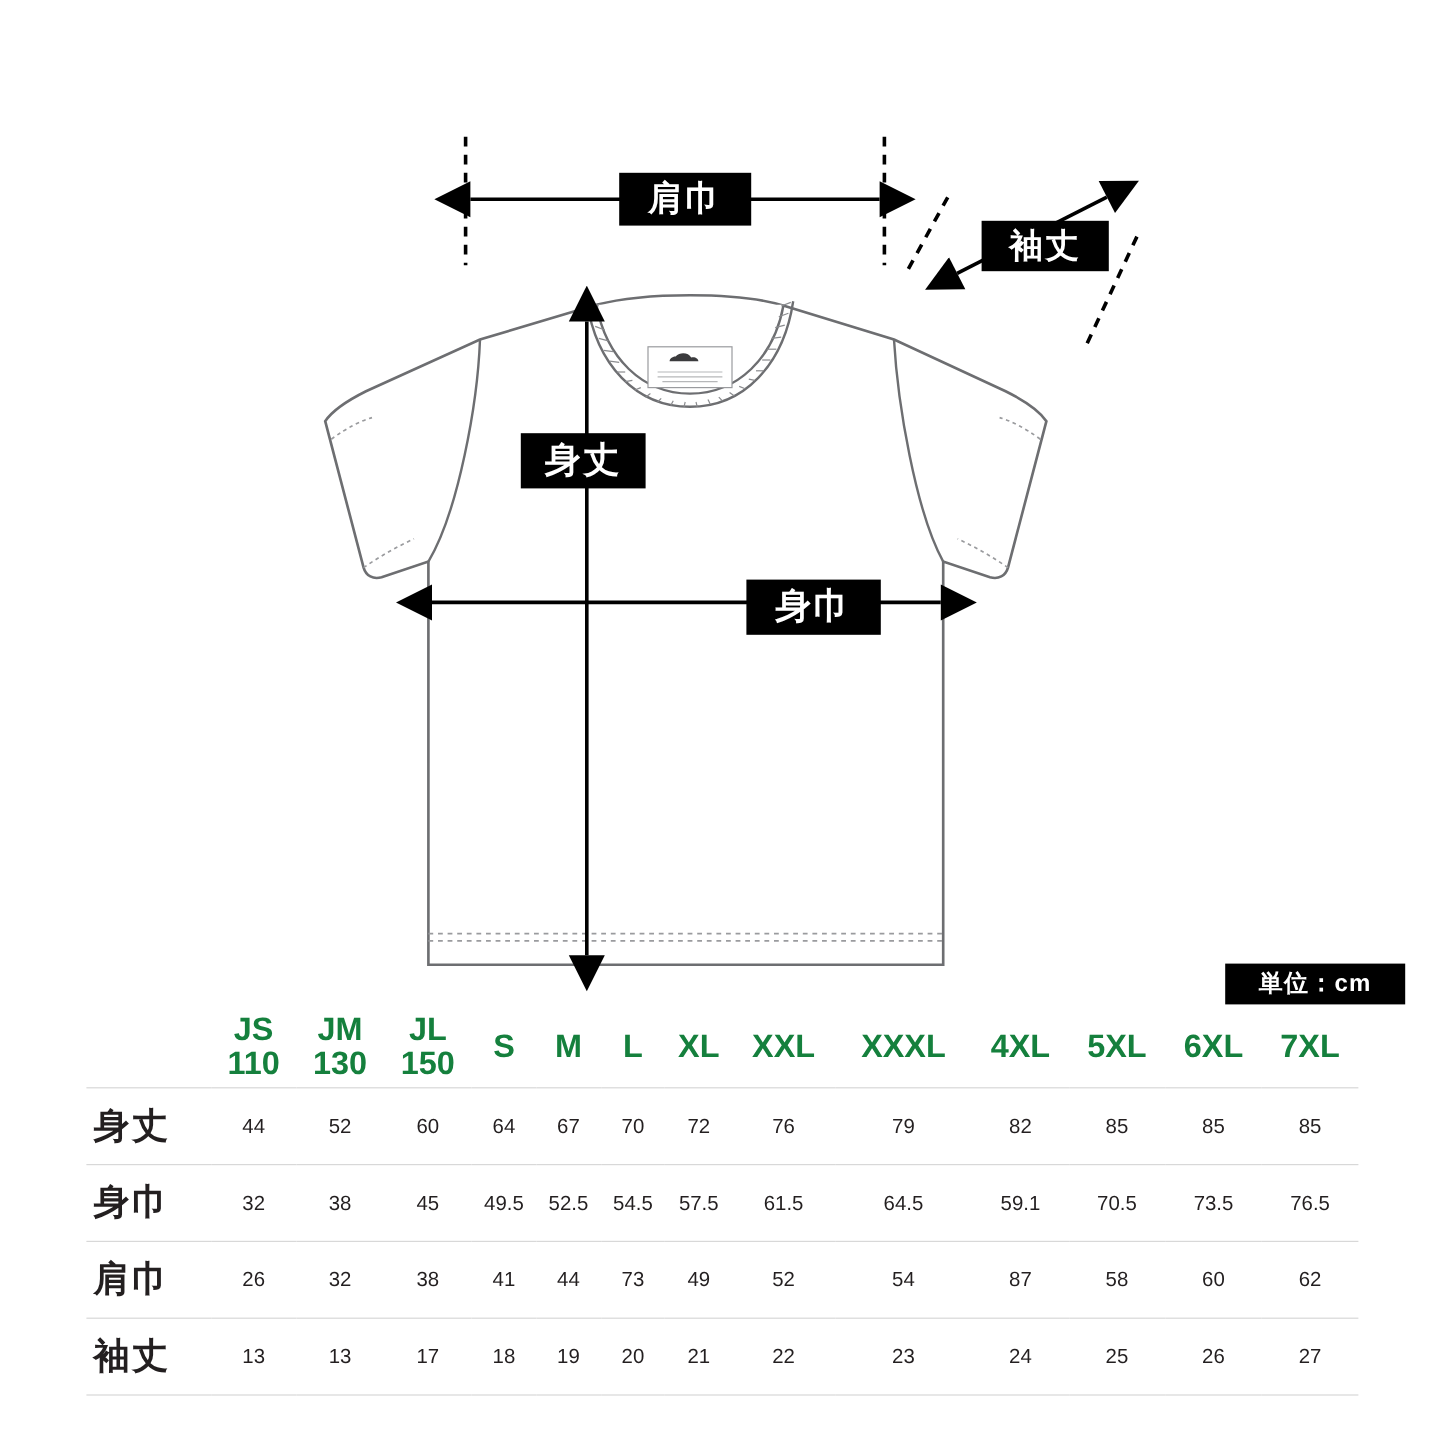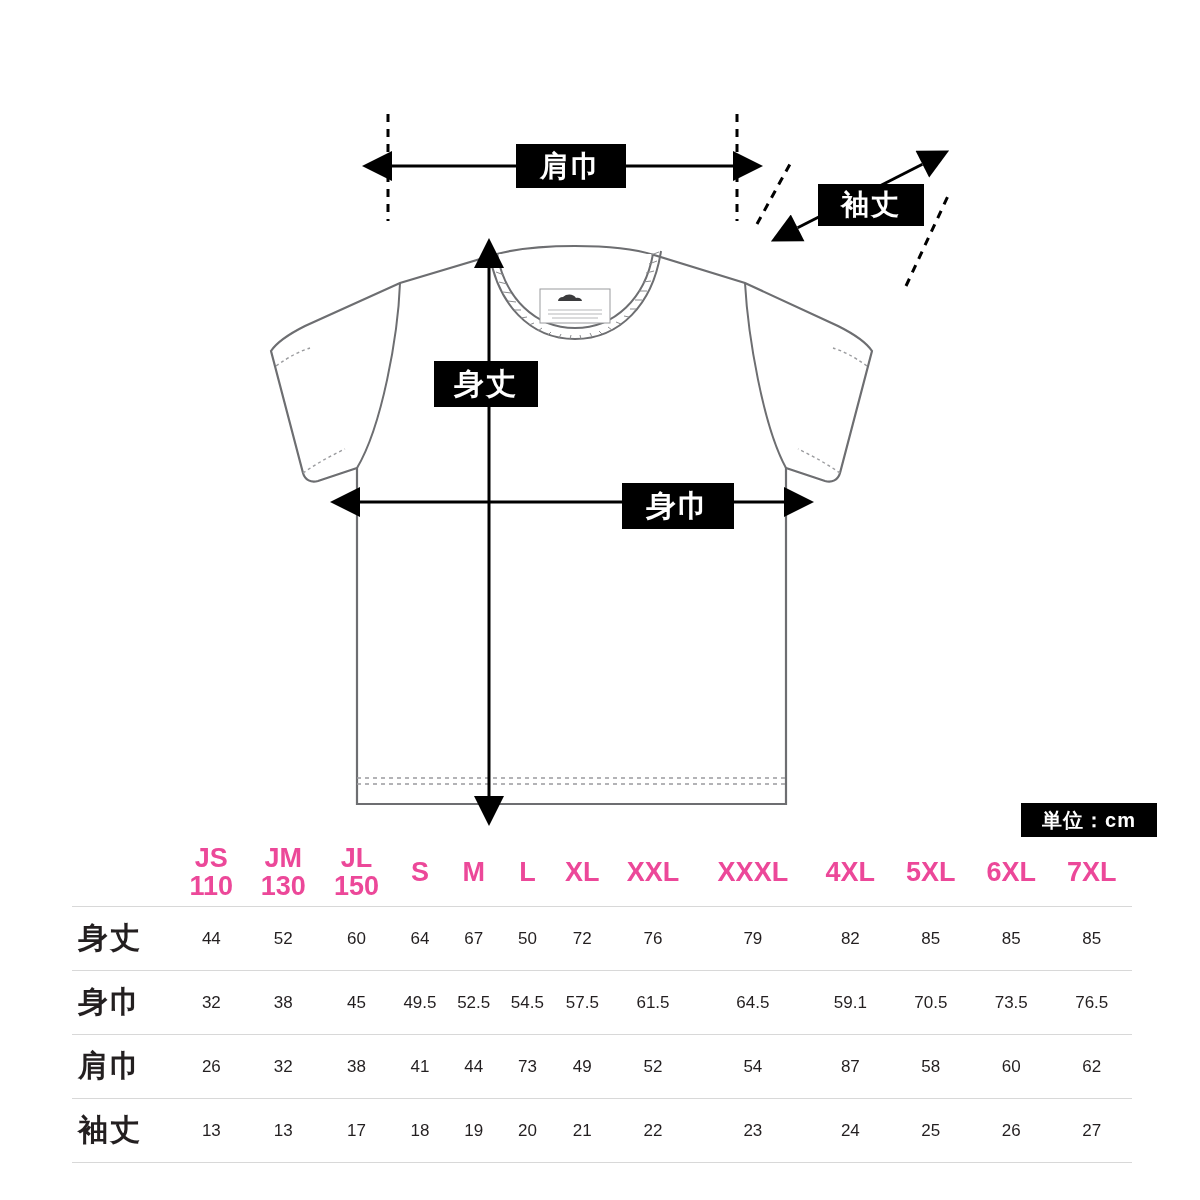--- a/index.html
+++ b/index.html
@@ -52,21 +52,21 @@
     width: 104px; height: 46px;
     font-size: 30px;
   }
   #label-mihaba {
     left: 622px; top: 447px;
     width: 112px; height: 46px;
     font-size: 30px;
   }
   #label-unit {
     left: 1021px; top: 767px;
-    width: 136px; height: 34px;
+    width: 150px; height: 34px;
     font-size: 20px;
     letter-spacing: 1px;
   }
 
   
   #size-table {
     position: absolute;
     left: 72px; top: 808px;
     width: 1060px;
     border-collapse: collapse;
@@ -74,21 +74,21 @@
   #size-table th, #size-table td {
     padding: 0;
     text-align: center;
     vertical-align: middle;
   }
   #size-table thead th {
     border: none;
     padding-bottom: 6px;
     font-size: 27px;
     font-weight: 700;
-    color: #ec4899;
+    color: #15803d;
     line-height: 1.04;
     white-space: pre-line;
   }
   #size-table thead th.corner { width: 104px; }
   #size-table tbody tr { border-top: 1px solid #d8d8d8; }
   #size-table tbody tr:last-child { border-bottom: 1px solid #d8d8d8; }
   #size-table tbody th {
     font-size: 30px;
     font-weight: 700;
     letter-spacing: 2px;
@@ -241,21 +241,21 @@
         </tr>
     </thead>
     <tbody>
         <tr>
           <th>身丈</th>
           <td>44</td>
           <td>52</td>
           <td>60</td>
           <td>64</td>
           <td>67</td>
-          <td>50</td>
+          <td>70</td>
           <td>72</td>
           <td>76</td>
           <td>79</td>
           <td>82</td>
           <td>85</td>
           <td>85</td>
           <td>85</td>
         </tr>
         <tr>
           <th>身巾</th>

